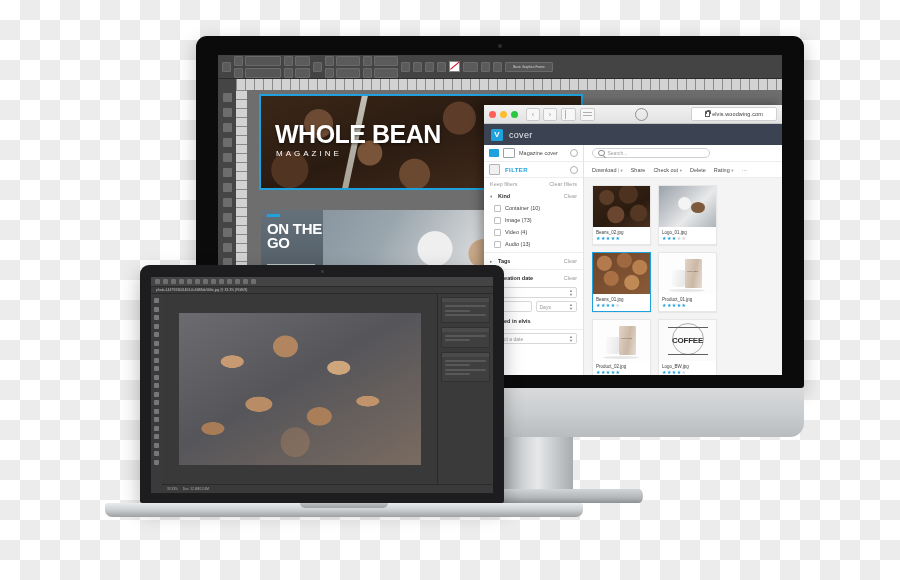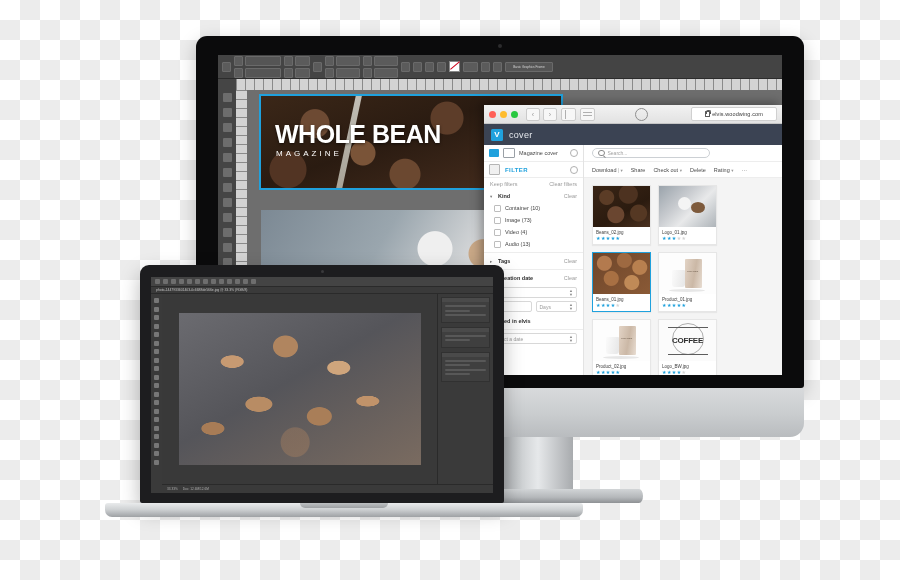--- a/index.html
+++ b/index.html
@@ -80,20 +80,21 @@
     position:absolute; left:18px; top:35px; width:11px; bottom:0;
     background:#d3d3d3; border-right:1px solid #999;
     background-image:repeating-linear-gradient(180deg,#8a8a8a 0 1px, transparent 1px 9px);
   }
   .id-canvas { position:absolute; left:29px; top:35px; right:0; bottom:0; background:#6e6e6e; overflow:hidden; }
 
   .cover {
     position:absolute; left:14px; top:6px; width:300px; height:92px;
     outline:2px solid #1fa1dd; overflow:hidden;
     background:#7f1d1d;
+    padding-left:20px;
   }
   .cover-photo {
     position:absolute; inset:0;
     background:
       radial-gradient(circle at 18% 30%, #6d4a33 0 14px, transparent 15px),
       radial-gradient(circle at 34% 62%, #7a5438 0 12px, transparent 13px),
       radial-gradient(circle at 62% 24%, #5d3d29 0 16px, transparent 17px),
       radial-gradient(circle at 80% 70%, #8a5e3e 0 13px, transparent 14px),
       radial-gradient(circle at 48% 85%, #6b4830 0 15px, transparent 16px),
       radial-gradient(circle at 9% 80%, #523423 0 18px, transparent 19px),
@@ -429,20 +430,25 @@
           <div class="cover">
             <div class="cover-photo"></div>
             <div class="cover-title">WHOLE BEAN</div>
             <div class="cover-sub">MAGAZINE</div>
             <div class="cover-badge">COFFEE</div>
             <div class="cover-thumbpip"></div>
           </div>
 
           <div class="spread2">
             <div class="spread2-photo"></div>
+            <div class="spread2-left">
+              <div class="otg-tick"></div>
+              <div class="on-the-go">ON THE GO</div>
+              <div class="otg-body"></div>
+            </div>
           </div>
         </div>
       </div>
 
       <div id="browser">
         <div class="bw-titlebar">
           <div class="dot r"></div>
           <div class="dot y"></div>
           <div class="dot g"></div>
           <div class="nav-grp">

